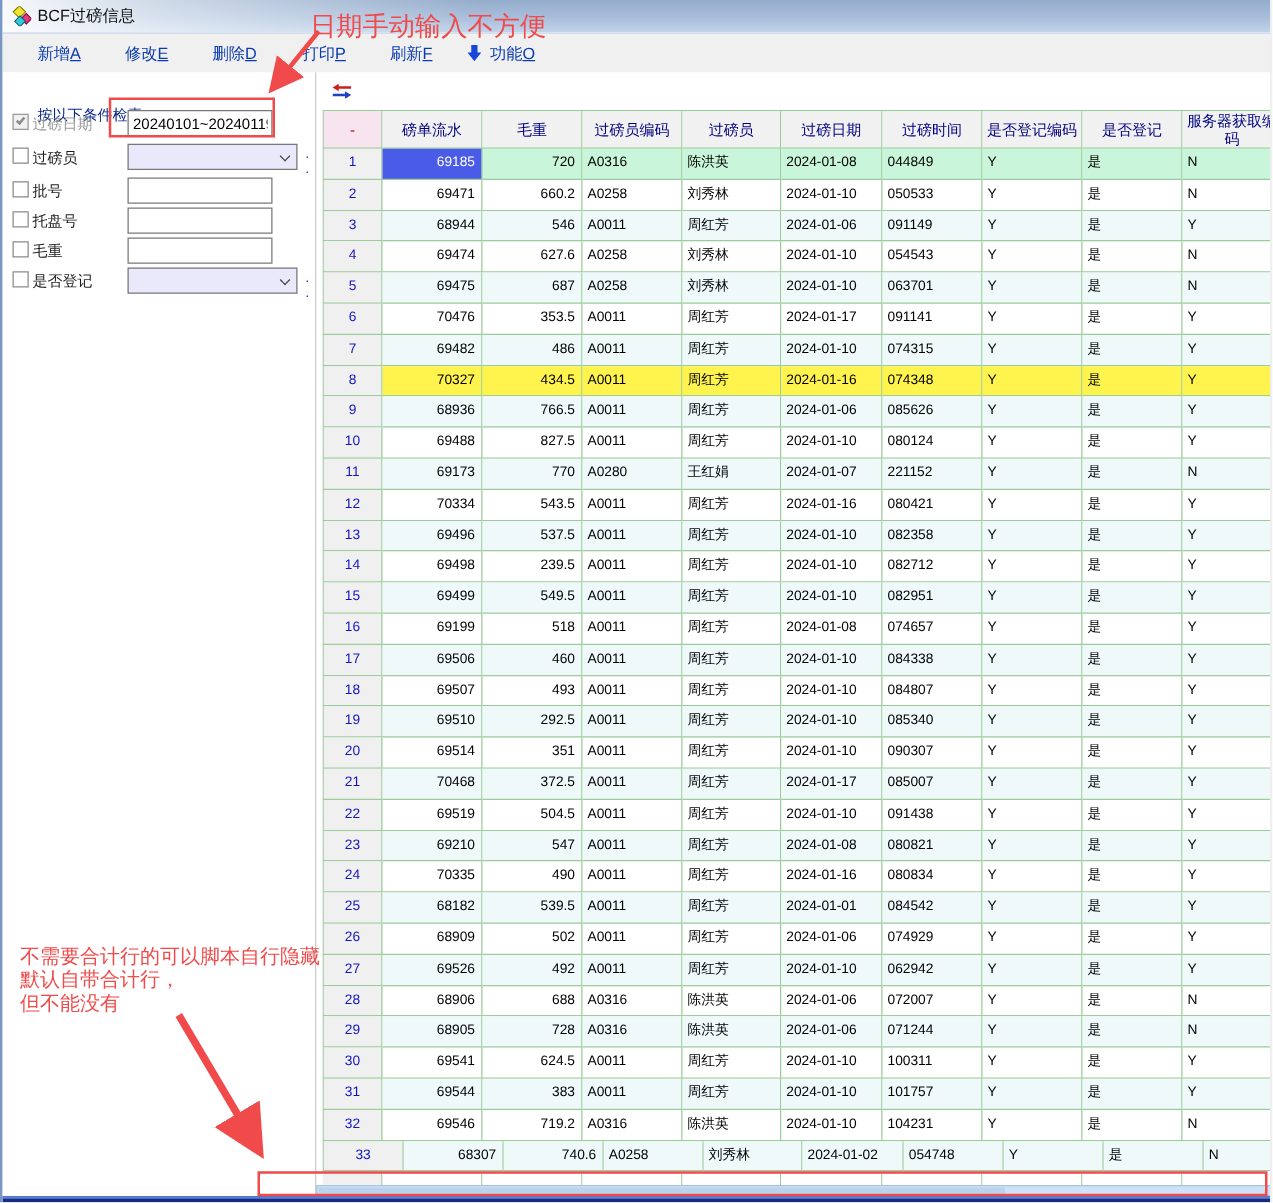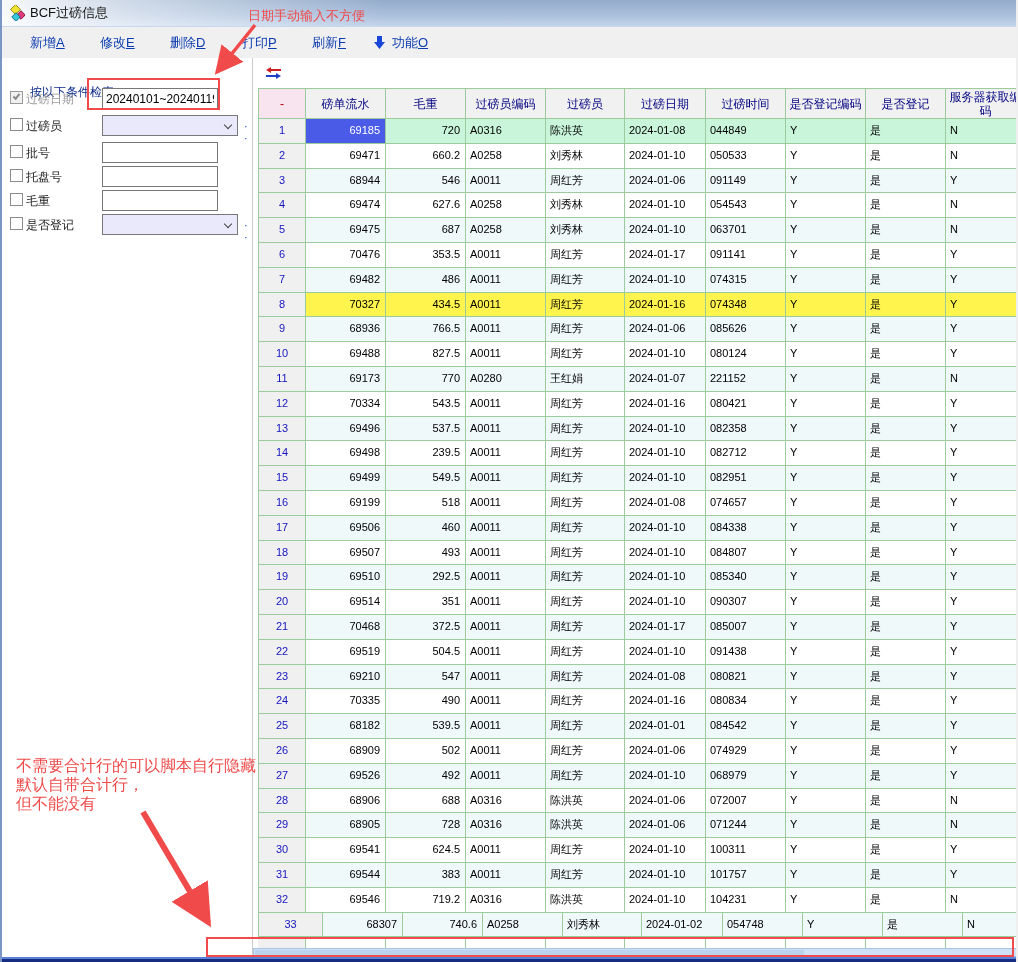--- a/index.html
+++ b/index.html
@@ -56,21 +56,21 @@
   .trow{display:flex;height:13px;}
   .tcell{background:#fff;}
   .tcell.rn{background:#f0f0f0;}
   
   .hscroll{position:absolute;left:251px;top:948px;width:765px;height:9px;background:#cde2f6;border:1px solid #a9c4e2;}
   .hthumb{position:absolute;left:1px;top:1px;width:72%;height:6px;background:#b9d3ec;}
   .bottom-strip{position:absolute;left:0;top:957px;width:100%;height:5px;background:#152c80;border-top:2px solid #5a7fd6;}
   
   .overlay{position:absolute;left:0;top:0;z-index:50;pointer-events:none;}
   .note{position:absolute;z-index:51;color:#f04a4a;pointer-events:none;}
-  .note-top{left:246px;top:7px;font-size:13px;}
+  .note-top{left:246px;top:7px;font-size:21px;}
   .note-bottom{left:14px;top:756px;font-size:16px;line-height:19px;}
 </style>
 </head>
 <body>
 
 <div class="window">
 
   <div class="titlebar">
     <svg width="16" height="16">
       <rect x="3" y="1" width="7" height="7" transform="rotate(45 6.5 4.5)" fill="#f2e231" stroke="#857a00" stroke-width="0.8"></rect>
@@ -471,21 +471,21 @@
             <div class="gcell txt" style="width: 80px;">是</div>
             <div class="gcell txt" style="width: 80px;">Y</div>
           </div>
           <div class="grow row-alt">
             <div class="gcell rn" style="width: 48px;">27</div>
             <div class="gcell num" style="width: 80px;">69526</div>
             <div class="gcell num" style="width: 80px;">492</div>
             <div class="gcell txt" style="width: 80px;">A0011</div>
             <div class="gcell txt" style="width: 79px;">周红芳</div>
             <div class="gcell txt" style="width: 81px;">2024-01-10</div>
-            <div class="gcell txt" style="width: 80px;">068979</div>
+            <div class="gcell txt" style="width: 80px;">062942</div>
             <div class="gcell txt" style="width: 80px;">Y</div>
             <div class="gcell txt" style="width: 80px;">是</div>
             <div class="gcell txt" style="width: 80px;">Y</div>
           </div>
           <div class="grow">
             <div class="gcell rn" style="width: 48px;">28</div>
             <div class="gcell num" style="width: 80px;">68906</div>
             <div class="gcell num" style="width: 80px;">688</div>
             <div class="gcell txt" style="width: 80px;">A0316</div>
             <div class="gcell txt" style="width: 79px;">陈洪英</div>

